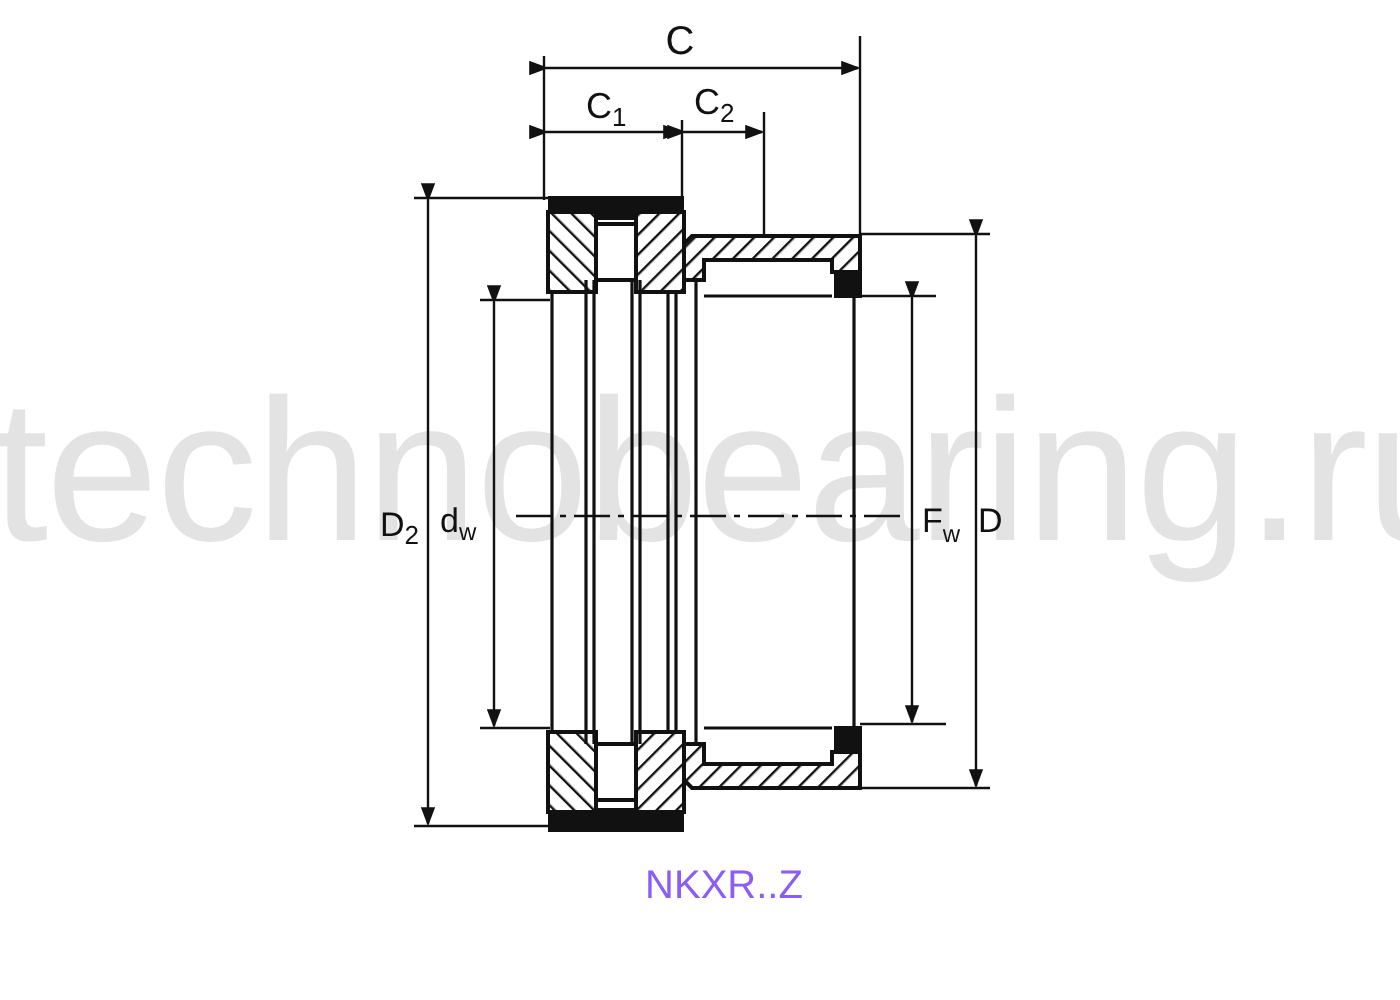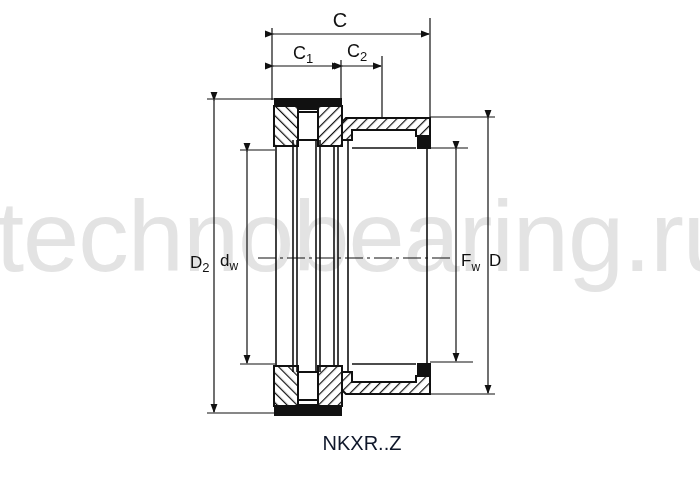--- a/index.html
+++ b/index.html
@@ -1,19 +1,19 @@
 <!DOCTYPE html>
 <html><head>
 <meta charset="utf-8">
 <style>
   html, body { margin:0; padding:0; background:#ffffff; }
   body { width:700px; height:500px; position:relative; overflow:hidden; font-family:"Liberation Sans", sans-serif; }
   .watermark { position:absolute; left:-4px; top:186px; width:710px; font-size:101px; color:#e3e3e3; letter-spacing:-1px; white-space:nowrap; line-height:1; font-family:"Liberation Sans", sans-serif; z-index:0; }
   svg.drawing { position:absolute; left:0; top:0; z-index:1; }
-  .caption { position:absolute; left:0; top:432px; width:700px; text-align:center; font-size:20px; color:#0f172a; font-family:"Liberation Sans", sans-serif; z-index:2; padding-left:24px; box-sizing:border-box; }
+  .caption { position:absolute; left:0; top:432px; width:700px; text-align:center; font-size:20px; color:#8b5cf6; font-family:"Liberation Sans", sans-serif; z-index:2; padding-left:24px; box-sizing:border-box; }
   .lbl { font-family:"Liberation Sans", sans-serif; fill:#111; }
 </style>
 </head>
 <body>
 
 <div class="watermark">technobearing.ru</div>
 
 <svg class="drawing" width="700" height="500" viewBox="0 0 700 500" xmlns="http://www.w3.org/2000/svg">
   <defs>
     <pattern id="hatch" patternUnits="userSpaceOnUse" width="7" height="7" patternTransform="rotate(45)">

